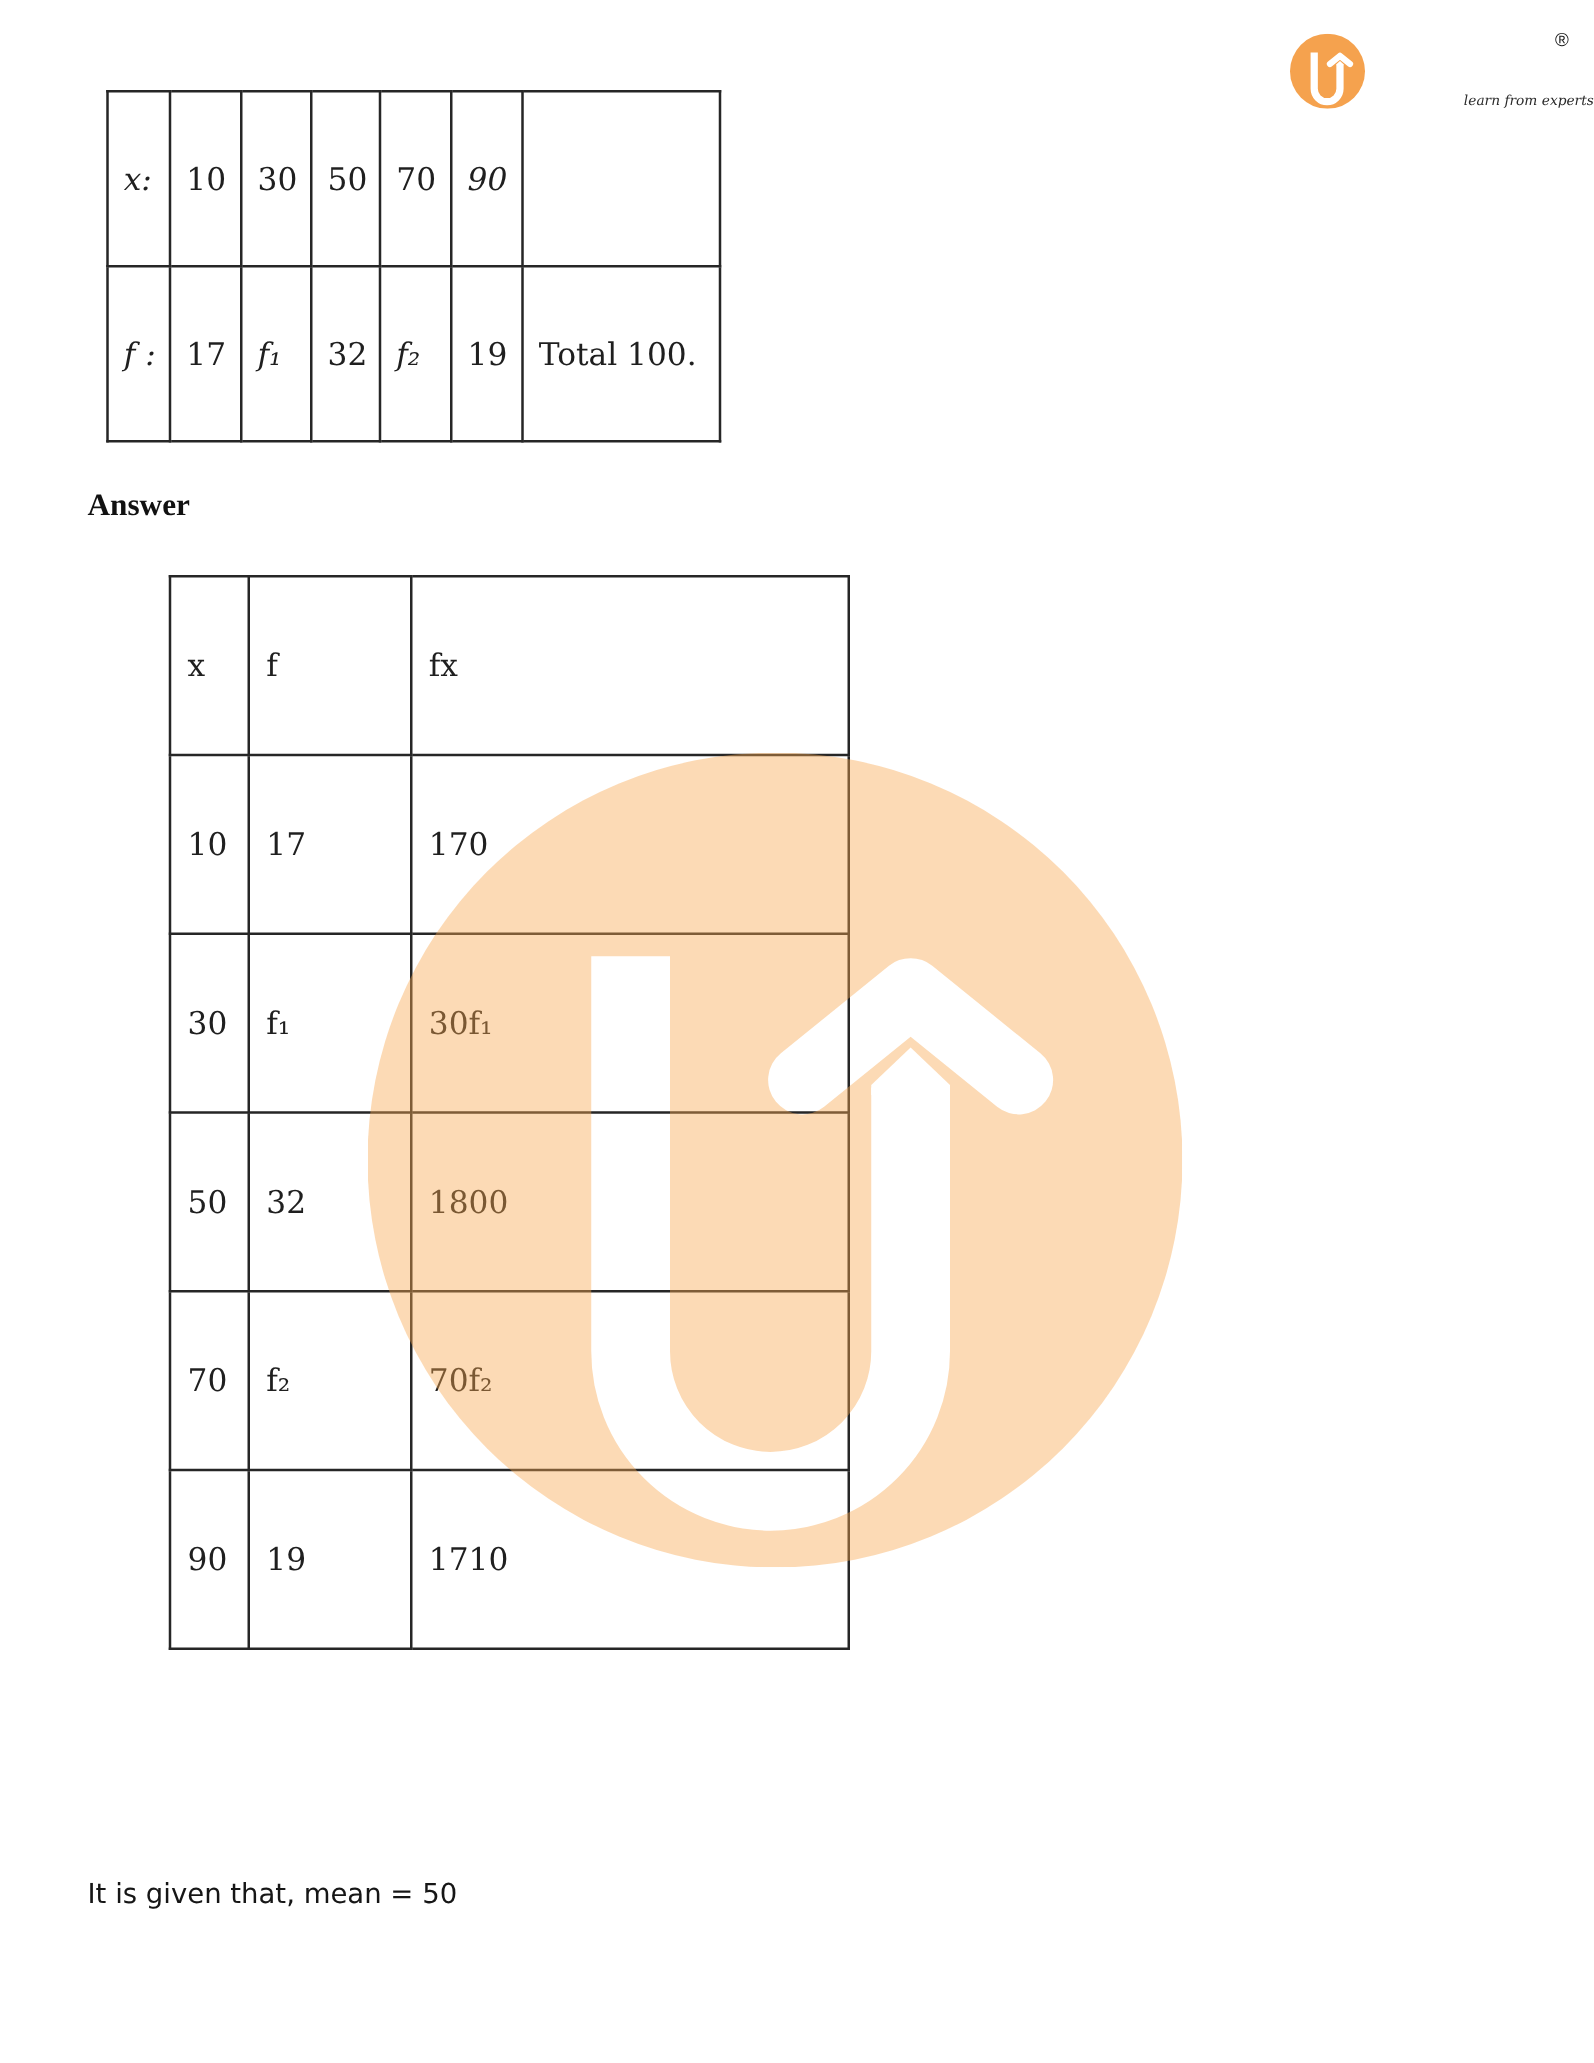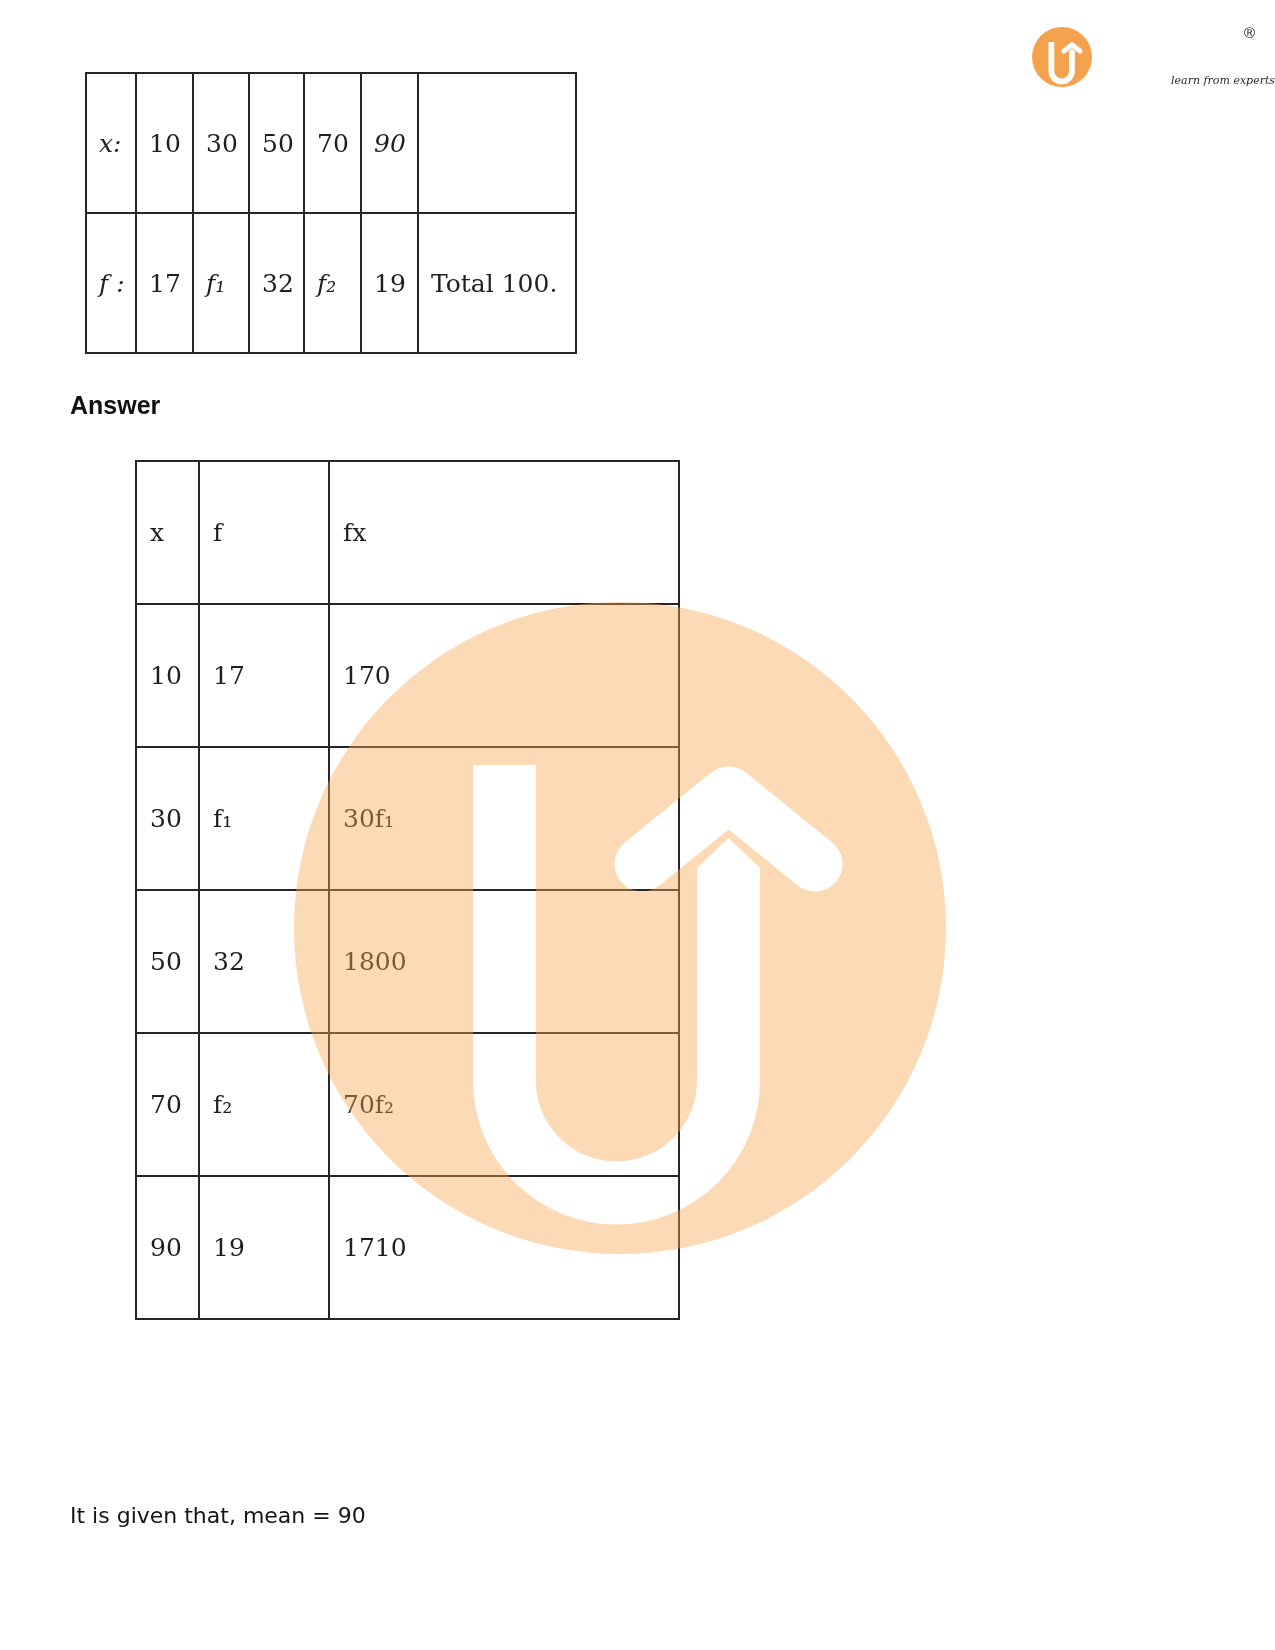--- a/index.html
+++ b/index.html
@@ -20,21 +20,21 @@
   td{border:2px solid #262626;font-family:"DejaVu Serif","Liberation Serif",serif;
      font-size:25px;color:#1f1f1f;vertical-align:middle;padding:0 6px 0 12px;overflow:hidden;}
   .qtable{left:85px;top:72px;width:490px;}
   .qtable td{height:138px;}
   .atable{left:135px;top:460px;width:543px;}
   .atable td{height:141px;padding-left:13px;}
   .italic{font-style:italic;}
 
   
   .answer-heading{position:absolute;left:70px;top:391px;margin:0;font-size:25px;
-                  font-weight:700;color:#111;font-family:Liberation Sans, sans-serif;}
+                  font-weight:700;color:#111;font-family:Liberation Serif, serif;}
   .footer-note{position:absolute;left:70px;top:1503px;margin:0;font-size:22px;
                font-family:"DejaVu Sans",sans-serif;color:#161616;}
 
   
   .watermark{position:absolute;left:294px;top:602px;z-index:5;pointer-events:none;}
 </style>
 </head>
 <body>
 
 <div class="page">
@@ -126,19 +126,19 @@
       <td>70f₂</td>
     </tr>
     <tr>
       <td>90</td>
       <td>19</td>
       <td>1710</td>
     </tr>
   </tbody>
     </table>
 
-  <p class="footer-note">It is given that, mean = 90</p>
+  <p class="footer-note">It is given that, mean = 50</p>
 
   <svg class="watermark" width="652" height="652" viewBox="0 0 652 652">
     <circle cx="326" cy="326" r="326" fill="#F7A64F" fill-opacity="0.42" mask="url(#wm-mask)"></circle>
   </svg>
 
 </div>
 
 </body></html>

